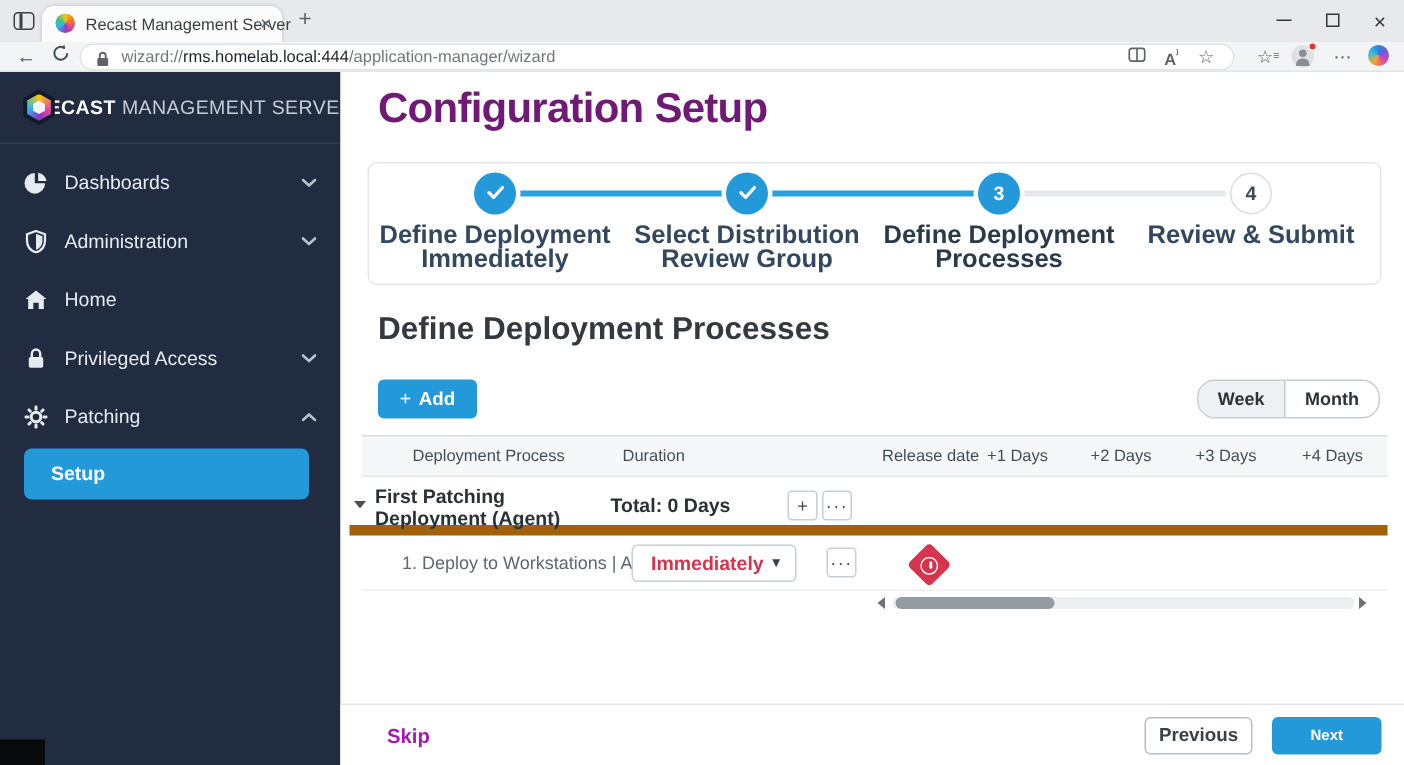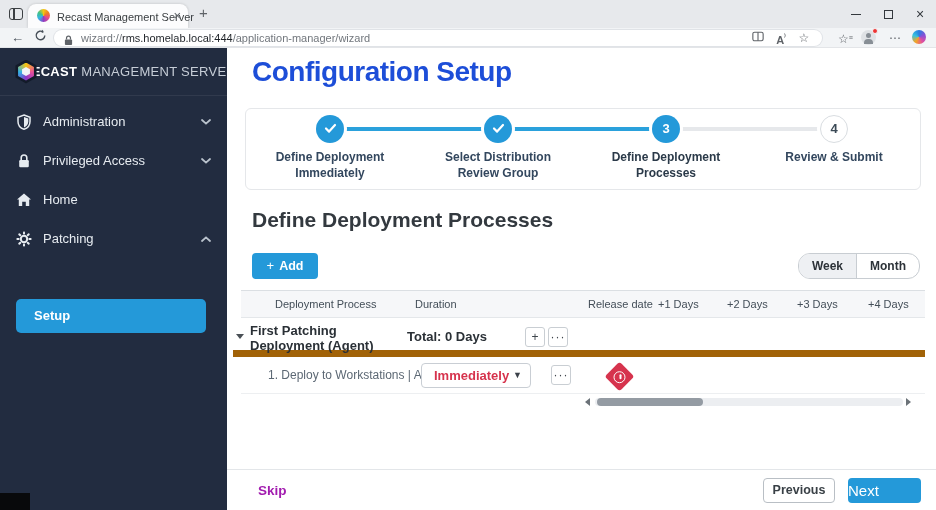--- a/index.html
+++ b/index.html
@@ -51,31 +51,31 @@
   .menu-item { display:flex; align-items:center; height:39px; padding:0 16px; gap:11px; cursor:pointer; }
   .menu-item .lbl { flex:1; font-size:13px; color:#e6ebf0; }
   .mi-icon { width:16px; height:16px; flex:0 0 16px; }
   .chev { flex:0 0 10px; }
   .active-pill { position:absolute; left:16px; top:251px; width:190px; height:34px; background:#2499d9; border-radius:5px;
     line-height:34px; padding-left:18px; font-size:13px; font-weight:800; color:#fff; cursor:pointer; }
   .corner-black { position:absolute; left:0; top:445px; width:30px; height:17px; background:#08090b; }
 
   
   .main { position:absolute; left:227px; top:48px; width:709px; height:462px; background:#fff; }
-  .page-title { position:absolute; left:25px; top:8px; font-size:28px; font-weight:700; color:#1d4ed8; letter-spacing:-.5px; }
+  .page-title { position:absolute; left:25px; top:8px; font-size:28px; font-weight:700; color:#701a75; letter-spacing:-.5px; }
 
   .stepper { position:absolute; left:18px; top:60px; width:676px; height:82px; border:1px solid #e5e7ea; border-radius:6px; }
   .seg { position:absolute; top:18px; height:4px; border-radius:2px; }
   .seg.blue { background:#2aa1dc; } .seg.gray { background:#e6e8eb; }
   .stp-c { position:absolute; top:6px; width:28px; height:28px; border-radius:50%; text-align:center; }
   .stp-c.done, .stp-c.current { background:#2499d9; color:#fff; box-shadow:0 0 0 3px #fff; }
   .stp-c.current { font-size:13px; font-weight:700; line-height:28px; }
   .stp-c.upcoming { background:#fff; border:1.5px solid #d9dde1; color:#3b4a56; font-size:13px; font-weight:700; line-height:25px; box-shadow:0 0 0 3px #fff; }
   .stp-c svg { margin-top:8px; }
-  .stp-lbl { position:absolute; top:40px; width:170px; text-align:center; font-size:12px; line-height:16px; color:#33475e; font-weight:600; }
+  .stp-lbl { position:absolute; top:40px; width:170px; text-align:center; font-size:17px; line-height:16px; color:#33475e; font-weight:600; }
   .stp-lbl.cur { color:#2b3a49; font-weight:800; }
 
   .section-title { position:absolute; left:25px; top:160px; font-size:21px; font-weight:700; color:#33393f; }
   .add-btn { position:absolute; left:25px; top:205px; width:66px; height:26px; background:#2499d9; border-radius:4px;
     color:#fff; font-size:12.5px; font-weight:700; text-align:center; line-height:26px; cursor:pointer; }
   .add-btn .plus { font-weight:400; margin-right:5px; font-size:13px; }
   .segmented { position:absolute; right:16px; top:205px; height:26px; display:flex; border:1px solid #c8cdd2; border-radius:12px; overflow:hidden; background:#fff; }
   .seg-btn { height:24px; line-height:24px; padding:0 13px; font-size:12px; font-weight:600; color:#2c3238; cursor:pointer; }
   .seg-btn.first { background:#eef0f3; border-right:1px solid #c8cdd2; }
 
@@ -105,21 +105,21 @@
   .sb-left { left:358px; border-right:5px solid #6b7278; }
   .sb-right { left:679px; border-left:5px solid #6b7278; }
   .sb-track { position:absolute; left:368px; top:350px; width:308px; height:8px; background:#eceef1; border-radius:4px; cursor:pointer; }
   .sb-thumb { position:absolute; left:370px; top:350px; width:106px; height:8px; background:#949ba3; border-radius:4px; cursor:pointer; }
 
   .footer { position:absolute; left:0; right:0; top:421px; height:41px; border-top:1px solid #e3e6e9; background:#fff; }
   .skip { position:absolute; left:31px; top:0; line-height:41px; font-size:13.5px; font-weight:700; color:#a21caf; cursor:pointer; }
   .btn-prev { position:absolute; left:536px; top:8px; width:72px; height:25px; background:#fff; border:1px solid #b9bfc5; border-radius:4px;
     font-size:12.5px; font-weight:600; color:#394046; text-align:center; line-height:23px; cursor:pointer; }
   .btn-next { position:absolute; left:621px; top:8px; width:73px; height:25px; background:#2499d9; border-radius:4px;
-    font-size:15px; font-weight:400; color:#fff; line-height:25px; cursor:pointer; }
+    font-size:10px; font-weight:700; color:#fff; text-align:center; line-height:25px; cursor:pointer; }
 </style>
 </head>
 <body>
 
 <div class="screen">
 
   <div class="tabstrip">
     <span class="win-icon">
         <i></i>
       </span>
@@ -172,48 +172,58 @@
     <div class="brand">
       <span class="hexwrap">
           <span class="hex hex1"></span>
           <span class="hex hex2"></span>
           <span class="hex hex3"></span>
         </span>
       <span class="brand-txt"><span class="b1">RECAST</span><span class="b2">MANAGEMENT SERVER</span></span>
     </div>
     <div class="menu">
 
+      <div class="menu-item">
+        <svg class="mi-icon" viewBox="0 0 16 16">
+          <path d="M7.2 8.2 V1.3 A6.9 6.9 0 1 0 14.1 8.2 Z" fill="#e6ebf0"></path>
+          <path d="M9.4 1.1 A7 7 0 0 1 15 6.6 L9.4 6.6 Z" fill="#e6ebf0"></path>
+        </svg>
+        <span class="lbl">Dashboards</span>
+        <svg class="chev" width="10" height="6" viewBox="0 0 10 6">
+            <path d="M1 1 L5 4.6 L9 1" stroke="#b9c2cc" stroke-width="1.8" fill="none" stroke-linecap="round"></path>
+          </svg>
+      </div>
 
       <div class="menu-item">
         <svg class="mi-icon" viewBox="0 0 16 16">
           <path d="M8 1 L14 3.2 V7.5 C14 11.6 11.4 14.2 8 15.2 C4.6 14.2 2 11.6 2 7.5 V3.2 Z" fill="none" stroke="#e6ebf0" stroke-width="1.5"></path>
           <path d="M8 2.9 L12.3 4.5 V7.5 C12.3 10.5 10.4 12.6 8 13.5 Z" fill="#e6ebf0"></path>
         </svg>
         <span class="lbl">Administration</span>
         <svg class="chev" width="10" height="6" viewBox="0 0 10 6">
             <path d="M1 1 L5 4.6 L9 1" stroke="#b9c2cc" stroke-width="1.8" fill="none" stroke-linecap="round"></path>
           </svg>
       </div>
 
       <div class="menu-item">
         <svg class="mi-icon" viewBox="0 0 16 16">
+          <path d="M8 1.6 L15 7.4 H13.2 V14 H9.8 V9.8 H6.2 V14 H2.8 V7.4 H1 Z" fill="#e6ebf0"></path>
+        </svg>
+        <span class="lbl">Home</span>
+      </div>
+
+      <div class="menu-item">
+        <svg class="mi-icon" viewBox="0 0 16 16">
           <rect x="3.2" y="7" width="9.6" height="7.2" rx="1.2" fill="#e6ebf0"></rect>
           <path d="M5.2 7 V4.8 a2.8 2.8 0 0 1 5.6 0 V7" fill="none" stroke="#e6ebf0" stroke-width="1.6"></path>
         </svg>
         <span class="lbl">Privileged Access</span>
         <svg class="chev" width="10" height="6" viewBox="0 0 10 6">
             <path d="M1 1 L5 4.6 L9 1" stroke="#b9c2cc" stroke-width="1.8" fill="none" stroke-linecap="round"></path>
           </svg>
-      </div>
-
-      <div class="menu-item">
-        <svg class="mi-icon" viewBox="0 0 16 16">
-          <path d="M8 1.6 L15 7.4 H13.2 V14 H9.8 V9.8 H6.2 V14 H2.8 V7.4 H1 Z" fill="#e6ebf0"></path>
-        </svg>
-        <span class="lbl">Home</span>
       </div>
 
       <div class="menu-item">
         <svg class="mi-icon" viewBox="0 0 16 16">
           <circle cx="8" cy="8" r="3.2" fill="none" stroke="#e6ebf0" stroke-width="2"></circle>
           <g fill="#e6ebf0">
             <rect x="7" y="0.4" width="2" height="3.2" rx="0.8"></rect>
               <rect x="7" y="12.4" width="2" height="3.2" rx="0.8"></rect>
             <rect x="0.4" y="7" width="3.2" height="2" rx="0.8"></rect>
               <rect x="12.4" y="7" width="3.2" height="2" rx="0.8"></rect>

